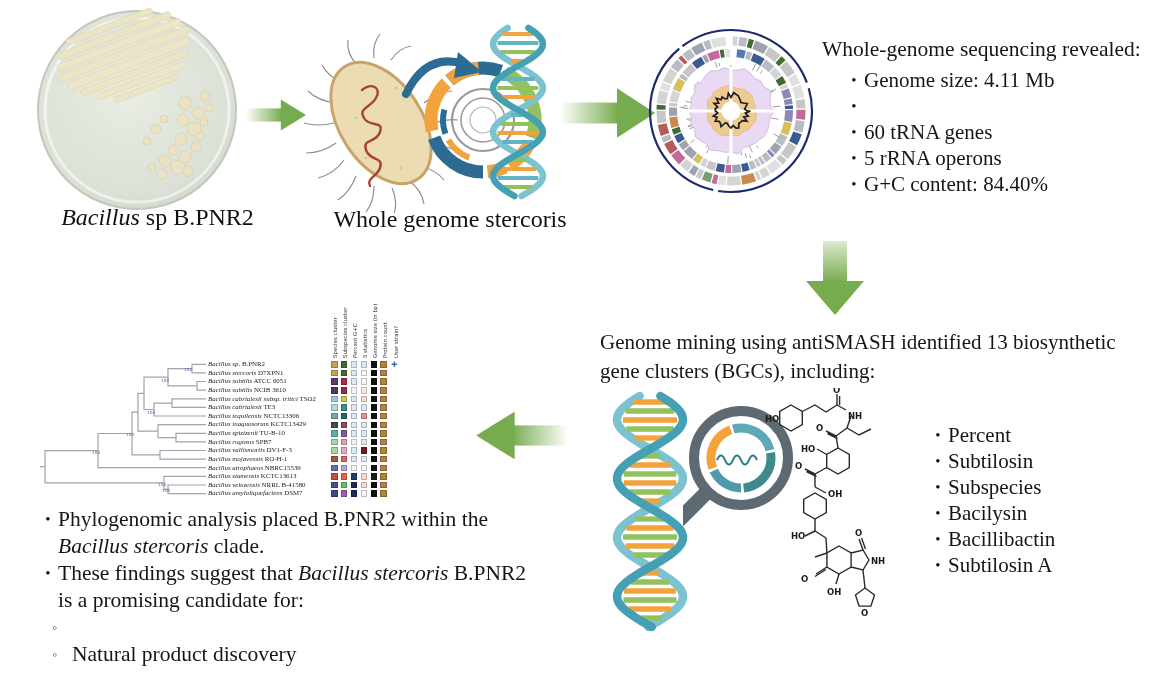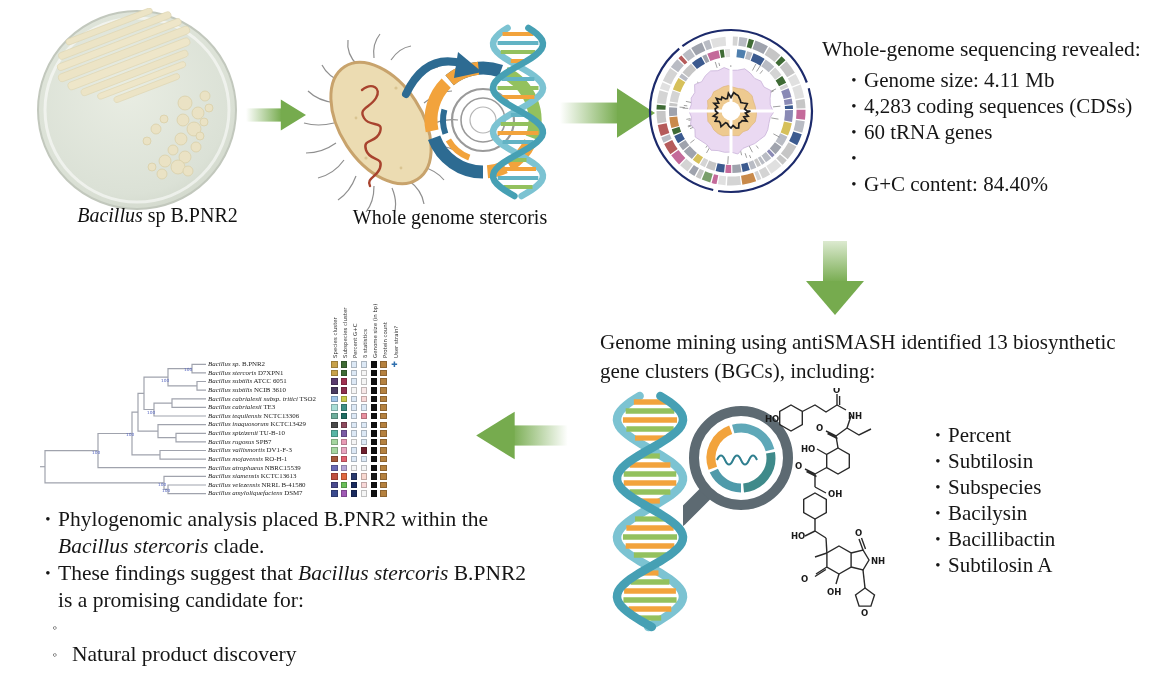--- a/index.html
+++ b/index.html
@@ -1,19 +1,19 @@
 <!DOCTYPE html>
 <html><head>
 <meta charset="utf-8">
 <style>
   html,body{margin:0;padding:0;background:#fff;}
   .canvas{position:relative;width:1150px;height:684px;background:#ffffff;overflow:hidden;
           font-family:"Liberation Serif","DejaVu Serif",serif;color:#161616;}
   .abs{position:absolute;}
-  .caption{font-size:20px;color:#111;}
+  .caption{font-size:24px;color:#111;}
   .bullets{font-size:21px;line-height:26px;}
   .bullets .li{display:flex;}
   .bullets .dot{width:20px;text-align:center;flex:0 0 20px;font-size:15px;}
   .title-line{font-size:21.5px;line-height:27px;}
   
   #tree-rows .trow{display:flex;align-items:center;height:8.62px;}
   #tree-rows .sp-label{flex:0 0 123px;font-size:6.9px;line-height:8.6px;color:#222;white-space:nowrap;overflow:hidden;}
   #tree-rows .cell{width:6.5px;height:6.5px;margin-right:3.4px;flex:0 0 6.5px;box-sizing:border-box;}
   #tree-rows .plus{font-size:7.5px;line-height:7px;color:#2f6fae;font-weight:bold;margin-left:1px;font-family:"DejaVu Sans",sans-serif;}
   #col-headers{position:absolute;}
@@ -297,28 +297,28 @@
 
   <div class="abs" style="left:822px;top:36px;width:325px;">
     <div class="title-line">Whole-genome sequencing revealed:</div>
     <div class="bullets" id="wgs-list" style="margin-top:4px;padding-left:22px;">
         <div class="li">
           <span class="dot">•</span>
           <span>Genome size: 4.11 Mb</span>
         </div>
         <div class="li">
           <span class="dot">•</span>
-          <span>4,283 coding sequences (CDSs)</span>
         </div>
         <div class="li">
           <span class="dot">•</span>
           <span>60 tRNA genes</span>
         </div>
         <div class="li">
           <span class="dot">•</span>
+          <span>5 rRNA operons</span>
         </div>
         <div class="li">
           <span class="dot">•</span>
           <span>G+C content: 84.40%</span>
         </div>
       </div>
   </div>
 
   <svg class="abs" style="left:806px;top:241px;" width="58" height="74" viewBox="0 0 58 74">
     <defs>

